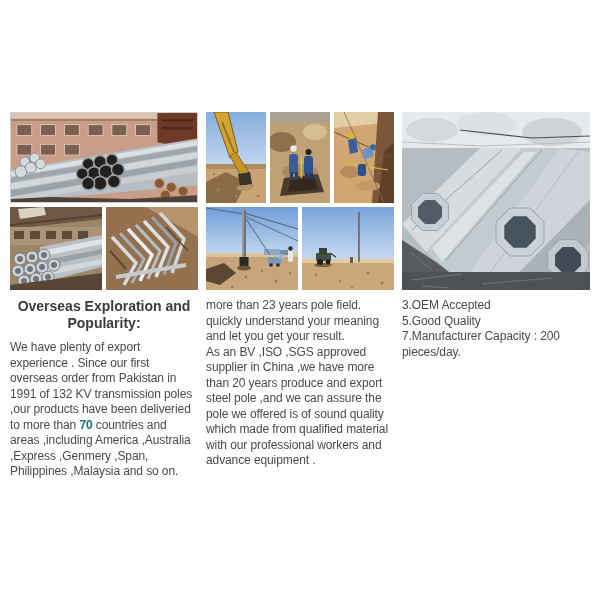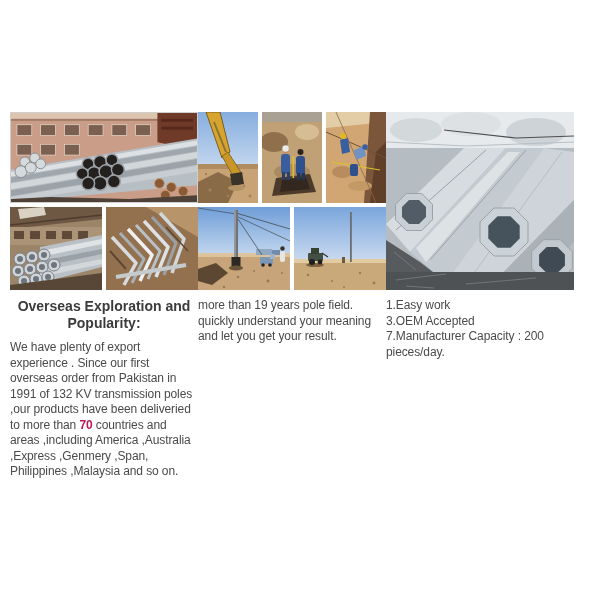--- a/index.html
+++ b/index.html
@@ -2,21 +2,21 @@
 <html><head>
 <meta charset="utf-8">
 <style>
   html,body{margin:0;padding:0;}
   body{
     width:600px;height:600px;background:#ffffff;
     font-family:"Liberation Sans", sans-serif;
     position:relative;overflow:hidden;
   }
   .section{position:absolute;top:112px;left:0;width:600px;}
-  .cols{display:flex;padding:0 10px;}
+  .cols{display:flex;gap:8px;padding:0 10px;}
   .col{flex:0 0 188px;width:188px;}
   .collage{height:178px;display:flex;flex-direction:column;gap:4px;}
   .row{display:flex;gap:4px;}
   .ph{overflow:hidden;background:#ddd;flex:0 0 auto;box-sizing:border-box;}
   .ph svg{display:block;width:100%;height:100%;}
   .ph-w188h91{width:188px;height:91px;}
   .ph-w92h83{width:92px;height:83px;}
   .ph-w60h91{width:60px;height:91px;}
   .ph-w188h178{width:188px;height:178px;}
   .framed{border:1px solid #cfcfcf;}
@@ -24,21 +24,21 @@
     margin:8px 0 0 0;height:34px;
     font-size:14px;line-height:17px;font-weight:bold;
     color:#3b3b3b;text-align:center;letter-spacing:0;
   }
   .bodytext{
     margin-top:8px;font-size:12px;line-height:15.5px;
     color:#4a4a4a;letter-spacing:-0.1px;text-align:left;
   }
   .bodytext p{margin:0;}
   .bodytext .li{margin:0;}
-  b{font-weight:bold;color:#be185d;}
+  b{font-weight:bold;color:#0f766e;}
 </style>
 </head>
 <body>
 
 <div class="section">
   <div class="cols">
 
     <div class="col">
       <div class="collage">
         <div class="ph ph-w188h91 framed">
@@ -300,21 +300,22 @@
               <rect x="17" y="41" width="8" height="6" fill="#37412f"></rect>
               <circle cx="18" cy="55" r="3" fill="#1e1e1e"></circle>
                 <circle cx="26" cy="55" r="2.4" fill="#1e1e1e"></circle>
               <line x1="28" y1="46" x2="34" y2="50" stroke="#333333" stroke-width="1.2"></line>
               <rect x="48" y="50" width="3" height="6" fill="#6b5a3f"></rect>
             </svg>
           </div>
         </div>
       </div>
       <div class="bodytext">
-        <p>more than 19 years pole field. quickly understand your meaning and let you get your result.</p>
+        <p>more than 23 years pole field. quickly understand your meaning and let you get your result.</p>
+        <p>As an BV ,ISO ,SGS approved supplier in China ,we have more than 20 years produce and export steel pole ,and we can assure the pole we offered is of sound quality which made from qualified material with our professional workers and advance equipment .</p>
       </div>
     </div>
 
     <div class="col">
       <div class="collage">
         <div class="ph ph-w188h178">
           <svg viewBox="0 0 188 178" preserveAspectRatio="none">
             <rect width="188" height="178" fill="#b5bdc3"></rect>
             <rect width="188" height="36" fill="#e7eaec"></rect>
             <ellipse cx="30" cy="18" rx="26" ry="12" fill="#d3d8db"></ellipse>
@@ -341,20 +342,20 @@
             <g stroke="#7b7e81" stroke-width="0.8">
               <line x1="10" y1="168" x2="60" y2="162"></line>
               <line x1="80" y1="172" x2="150" y2="166"></line>
               <line x1="20" y1="174" x2="48" y2="176"></line>
               <line x1="8" y1="140" x2="30" y2="158"></line>
             </g>
           </svg>
         </div>
       </div>
       <div class="bodytext">
-        <div class="li">1.Easy work</div>
         <div class="li">3.OEM Accepted</div>
+        <div class="li">5.Good Quality</div>
         <div class="li">7.Manufacturer Capacity : 200 pieces/day.</div>
       </div>
     </div>
 
   </div>
 </div>
 
 </body></html>

